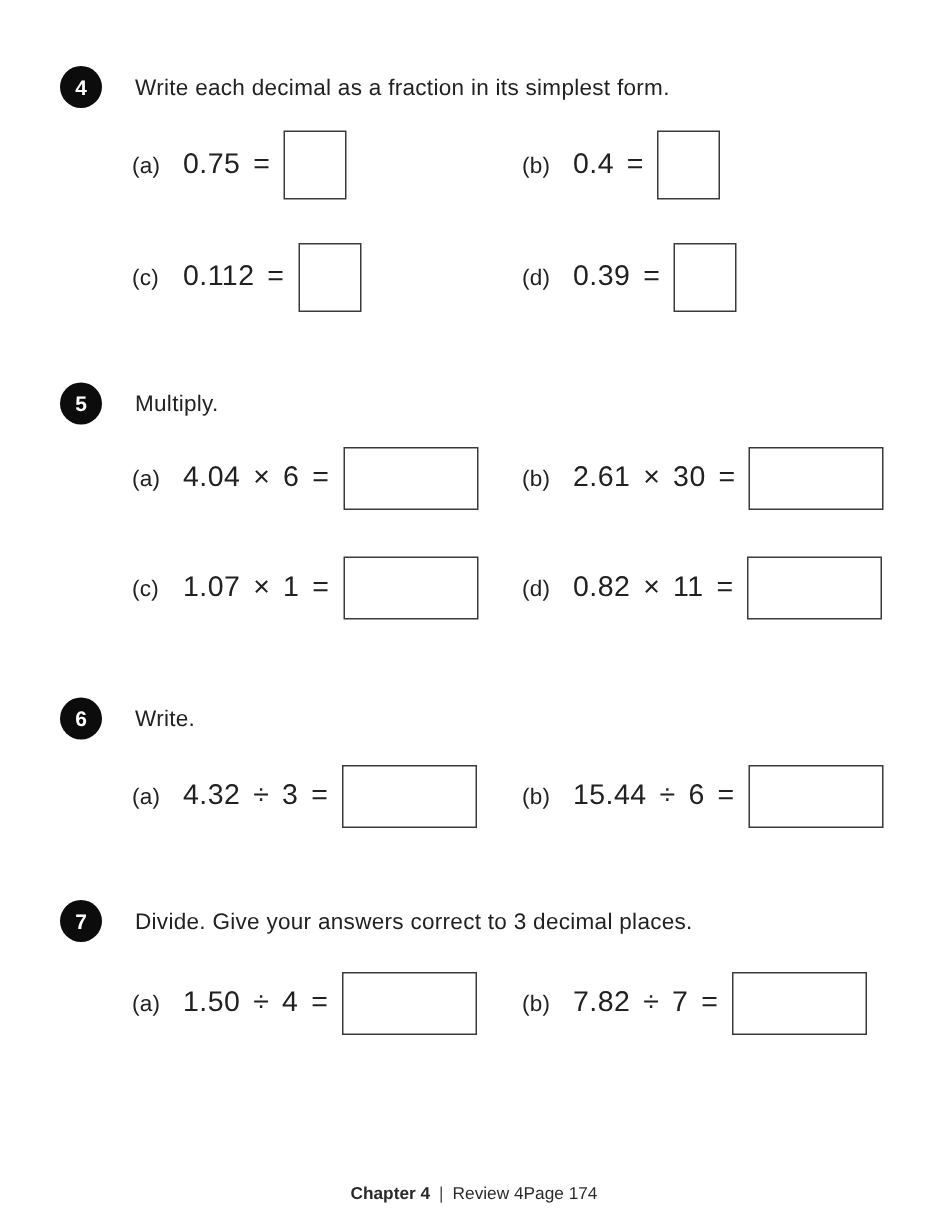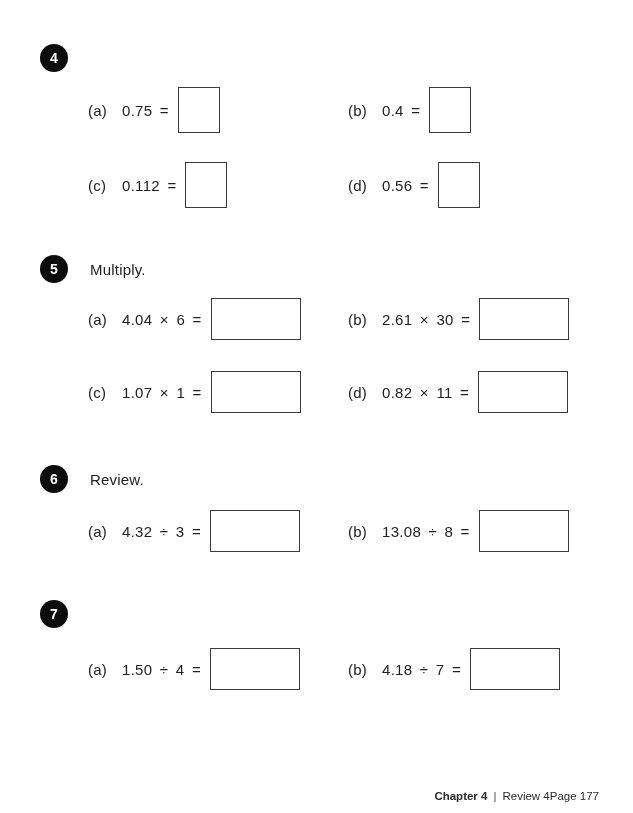--- a/index.html
+++ b/index.html
@@ -9,59 +9,60 @@
   }
   .qheader { position:absolute; left:40px; display:flex; align-items:center; }
   .badge {
     width:28px; height:28px; border-radius:50%; background:#0c0c0c; color:#ffffff;
     font-weight:bold; font-size:14px; display:flex; align-items:center; justify-content:center;
     flex:0 0 28px;
   }
   .prompt { font-size:15px; margin-left:22px; letter-spacing:0.2px; white-space:nowrap; }
   .cell { position:absolute; display:flex; align-items:center; white-space:nowrap; }
   .plabel { font-size:15px; width:26px; letter-spacing:0.2px; }
-  .problem { font-size:15px; margin-left:8px; letter-spacing:0.3px; word-spacing:3px; }
+  .problem { font-size:19px; margin-left:8px; letter-spacing:0.3px; word-spacing:3px; }
   .box { display:inline-block; background:#ffffff; border:1.6px solid #3a3a3a; margin-left:9px; box-sizing:border-box; }
   .box.square { width:42px; height:46px; }
   .box.rect   { width:90px; height:42px; }
   .footer {
     position:absolute; left:33px; right:34px; top:790px;
-    display:flex; justify-content:flex-end; align-items:baseline;
+    display:flex; justify-content:center; align-items:baseline;
     font-size:11.5px; color:#2a2a2a;
   }
   .f-bold { font-weight:bold; }
   .f-div { margin:0 6px; color:#4a4a4a; font-weight:300; }
 </style>
 </head>
 <body>
 
 <div class="page">
 
   <div class="qheader" style="top:44px">
     <div class="badge">4</div>
+    <div class="prompt">Write each decimal as a fraction in its simplest form.</div>
   </div>
 
   <div class="cell" style="top:87px;left:88px;height:46px">
     <span class="plabel">(a)</span>
     <span class="problem">0.75 =</span>
     <span class="box square"></span>
   </div>
   <div class="cell" style="top:87px;left:348px;height:46px">
     <span class="plabel">(b)</span>
     <span class="problem">0.4 =</span>
     <span class="box square"></span>
   </div>
   <div class="cell" style="top:162px;left:88px;height:46px">
     <span class="plabel">(c)</span>
     <span class="problem">0.112 =</span>
     <span class="box square"></span>
   </div>
   <div class="cell" style="top:162px;left:348px;height:46px">
     <span class="plabel">(d)</span>
-    <span class="problem">0.56 =</span>
+    <span class="problem">0.39 =</span>
     <span class="box square"></span>
   </div>
 
   <div class="qheader" style="top:255px">
     <div class="badge">5</div>
     <div class="prompt">Multiply.</div>
   </div>
 
   <div class="cell" style="top:298px;left:88px;height:42px">
     <span class="plabel">(a)</span>
@@ -79,49 +80,50 @@
     <span class="box rect"></span>
   </div>
   <div class="cell" style="top:371px;left:348px;height:42px">
     <span class="plabel">(d)</span>
     <span class="problem">0.82 × 11 =</span>
     <span class="box rect"></span>
   </div>
 
   <div class="qheader" style="top:465px">
     <div class="badge">6</div>
-    <div class="prompt">Review.</div>
+    <div class="prompt">Write.</div>
   </div>
 
   <div class="cell" style="top:510px;left:88px;height:42px">
     <span class="plabel">(a)</span>
     <span class="problem">4.32 ÷ 3 =</span>
     <span class="box rect"></span>
   </div>
   <div class="cell" style="top:510px;left:348px;height:42px">
     <span class="plabel">(b)</span>
-    <span class="problem">13.08 ÷ 8 =</span>
+    <span class="problem">15.44 ÷ 6 =</span>
     <span class="box rect"></span>
   </div>
 
   <div class="qheader" style="top:600px">
     <div class="badge">7</div>
+    <div class="prompt">Divide. Give your answers correct to 3 decimal places.</div>
   </div>
 
   <div class="cell" style="top:648px;left:88px;height:42px">
     <span class="plabel">(a)</span>
     <span class="problem">1.50 ÷ 4 =</span>
     <span class="box rect"></span>
   </div>
   <div class="cell" style="top:648px;left:348px;height:42px">
     <span class="plabel">(b)</span>
-    <span class="problem">4.18 ÷ 7 =</span>
+    <span class="problem">7.82 ÷ 7 =</span>
     <span class="box rect"></span>
   </div>
 
   <div class="footer">
     <div>
       <span class="f-bold">Chapter 4</span><span class="f-div">|</span><span>Review 4</span>
     </div>
-    <div>Page 177</div>
+    <div>Page 174</div>
   </div>
 
 </div>
 
 </body></html>

